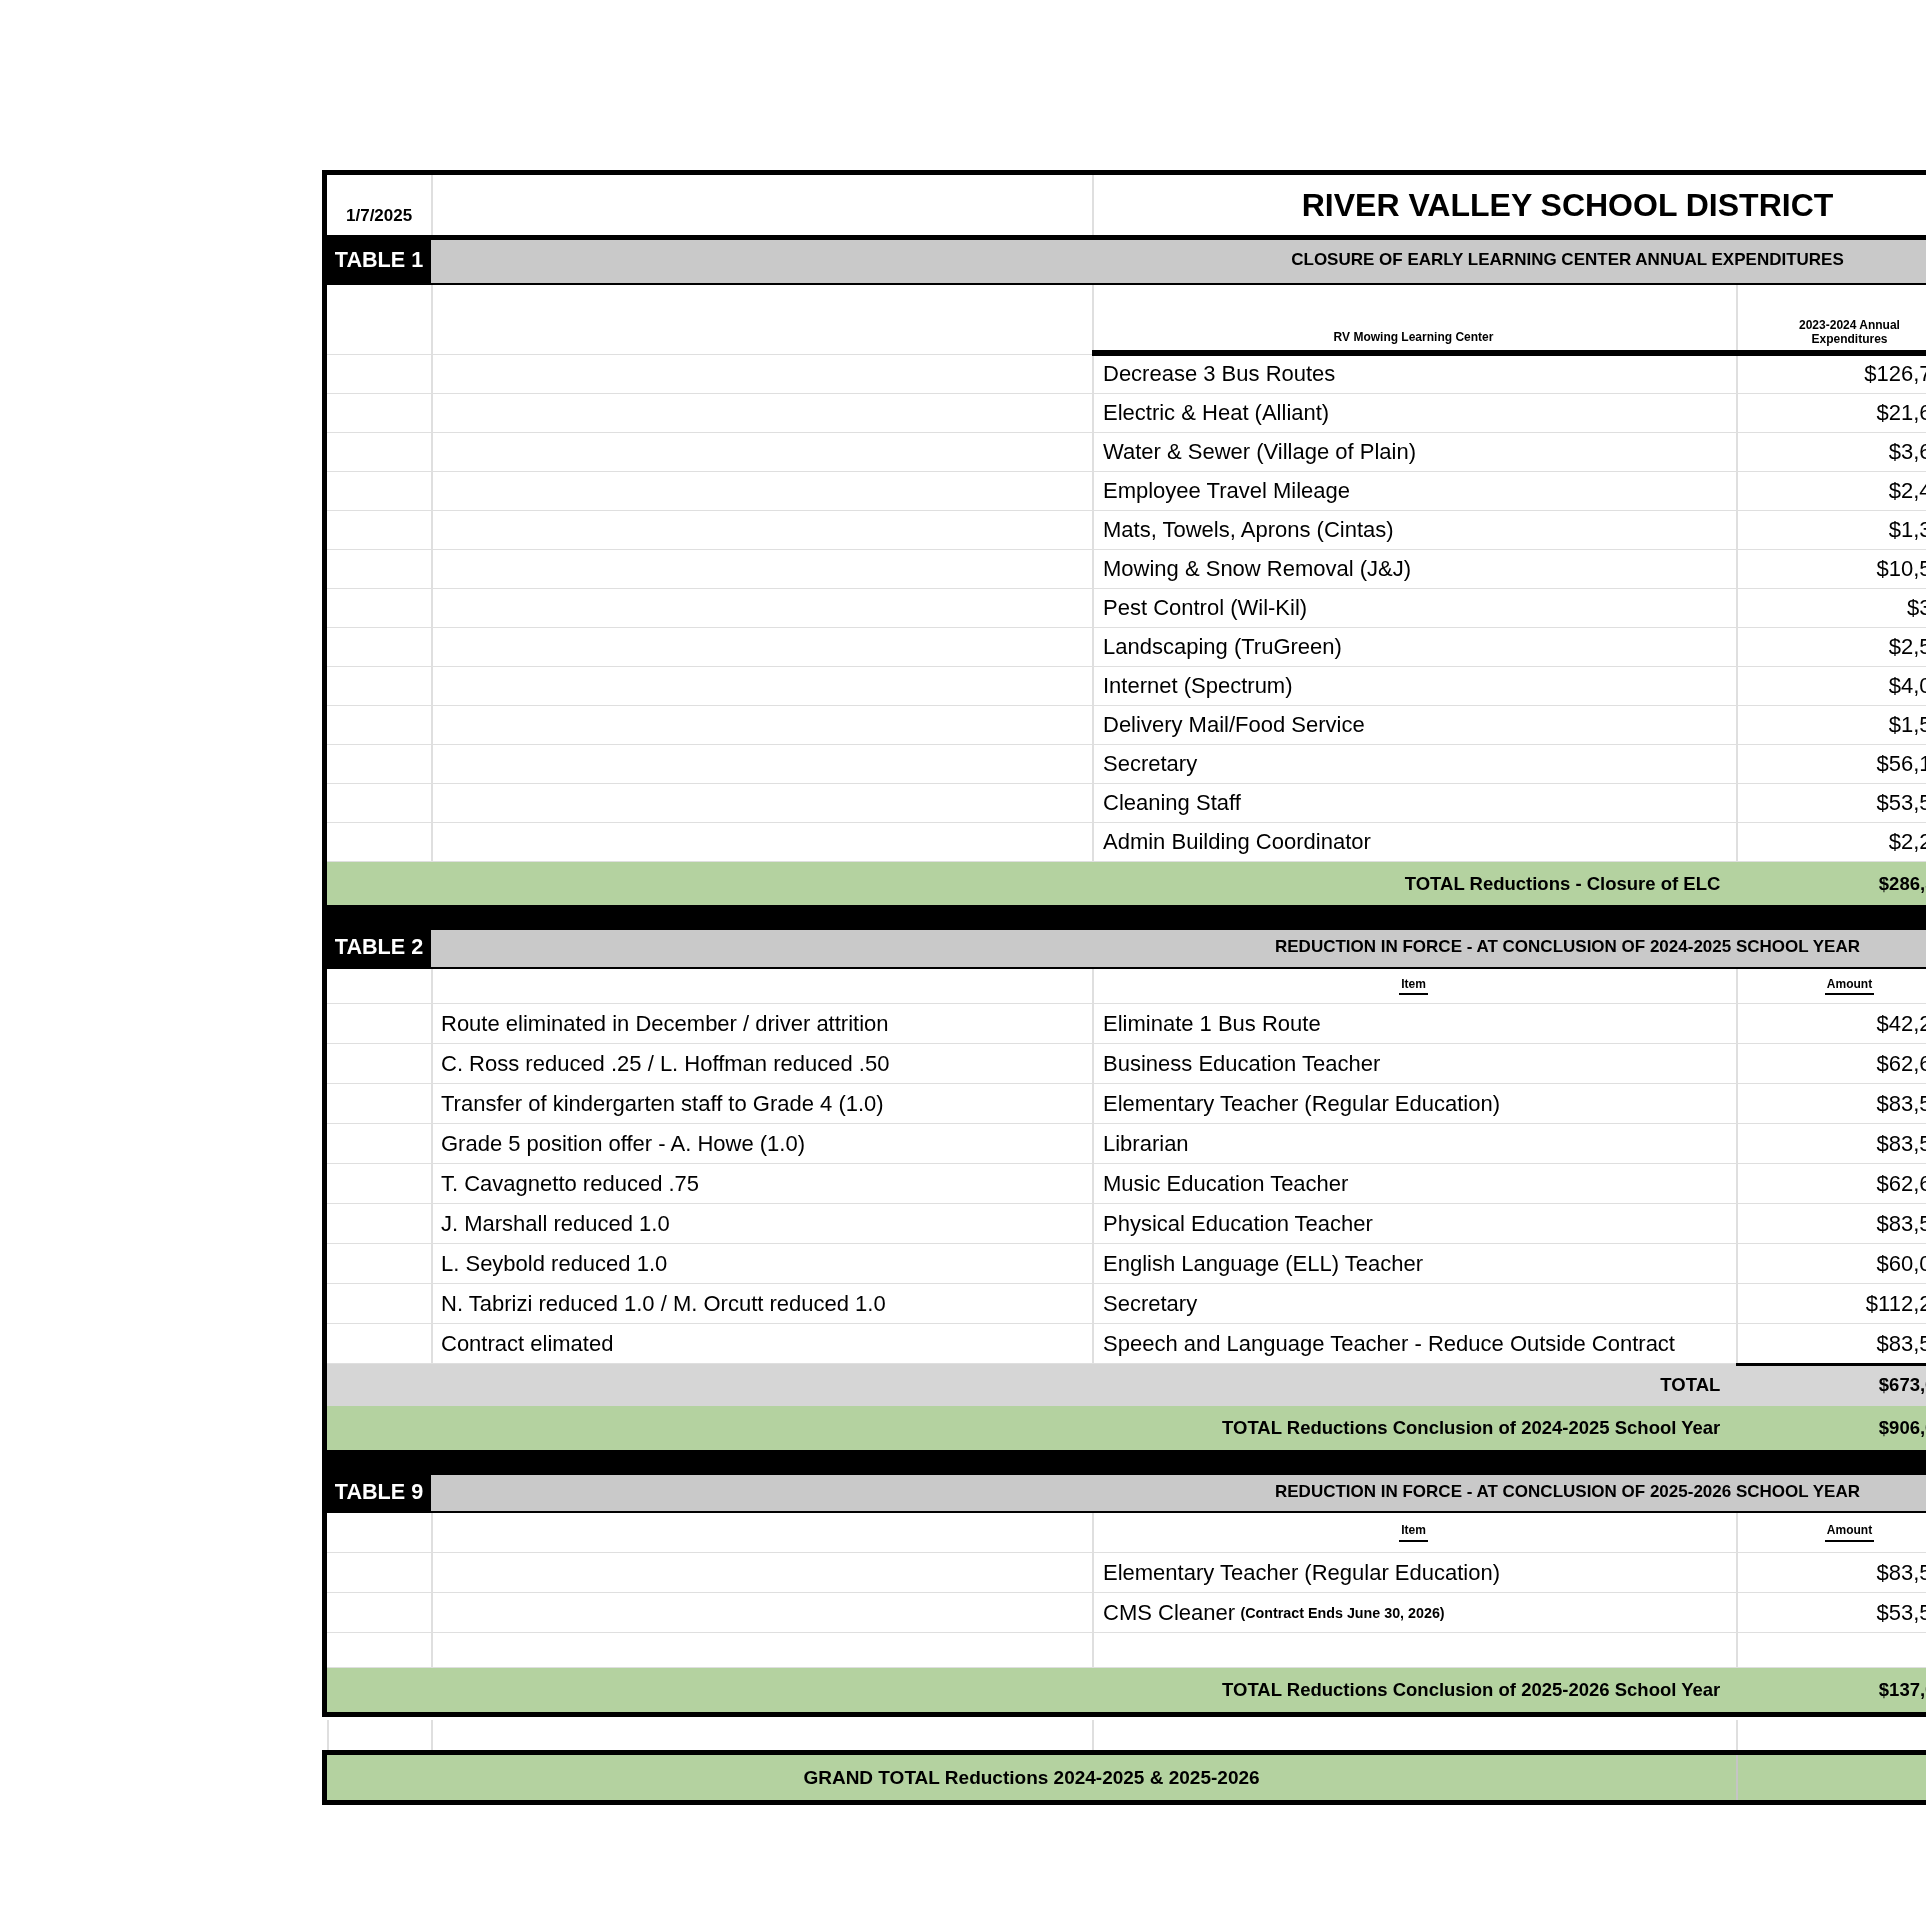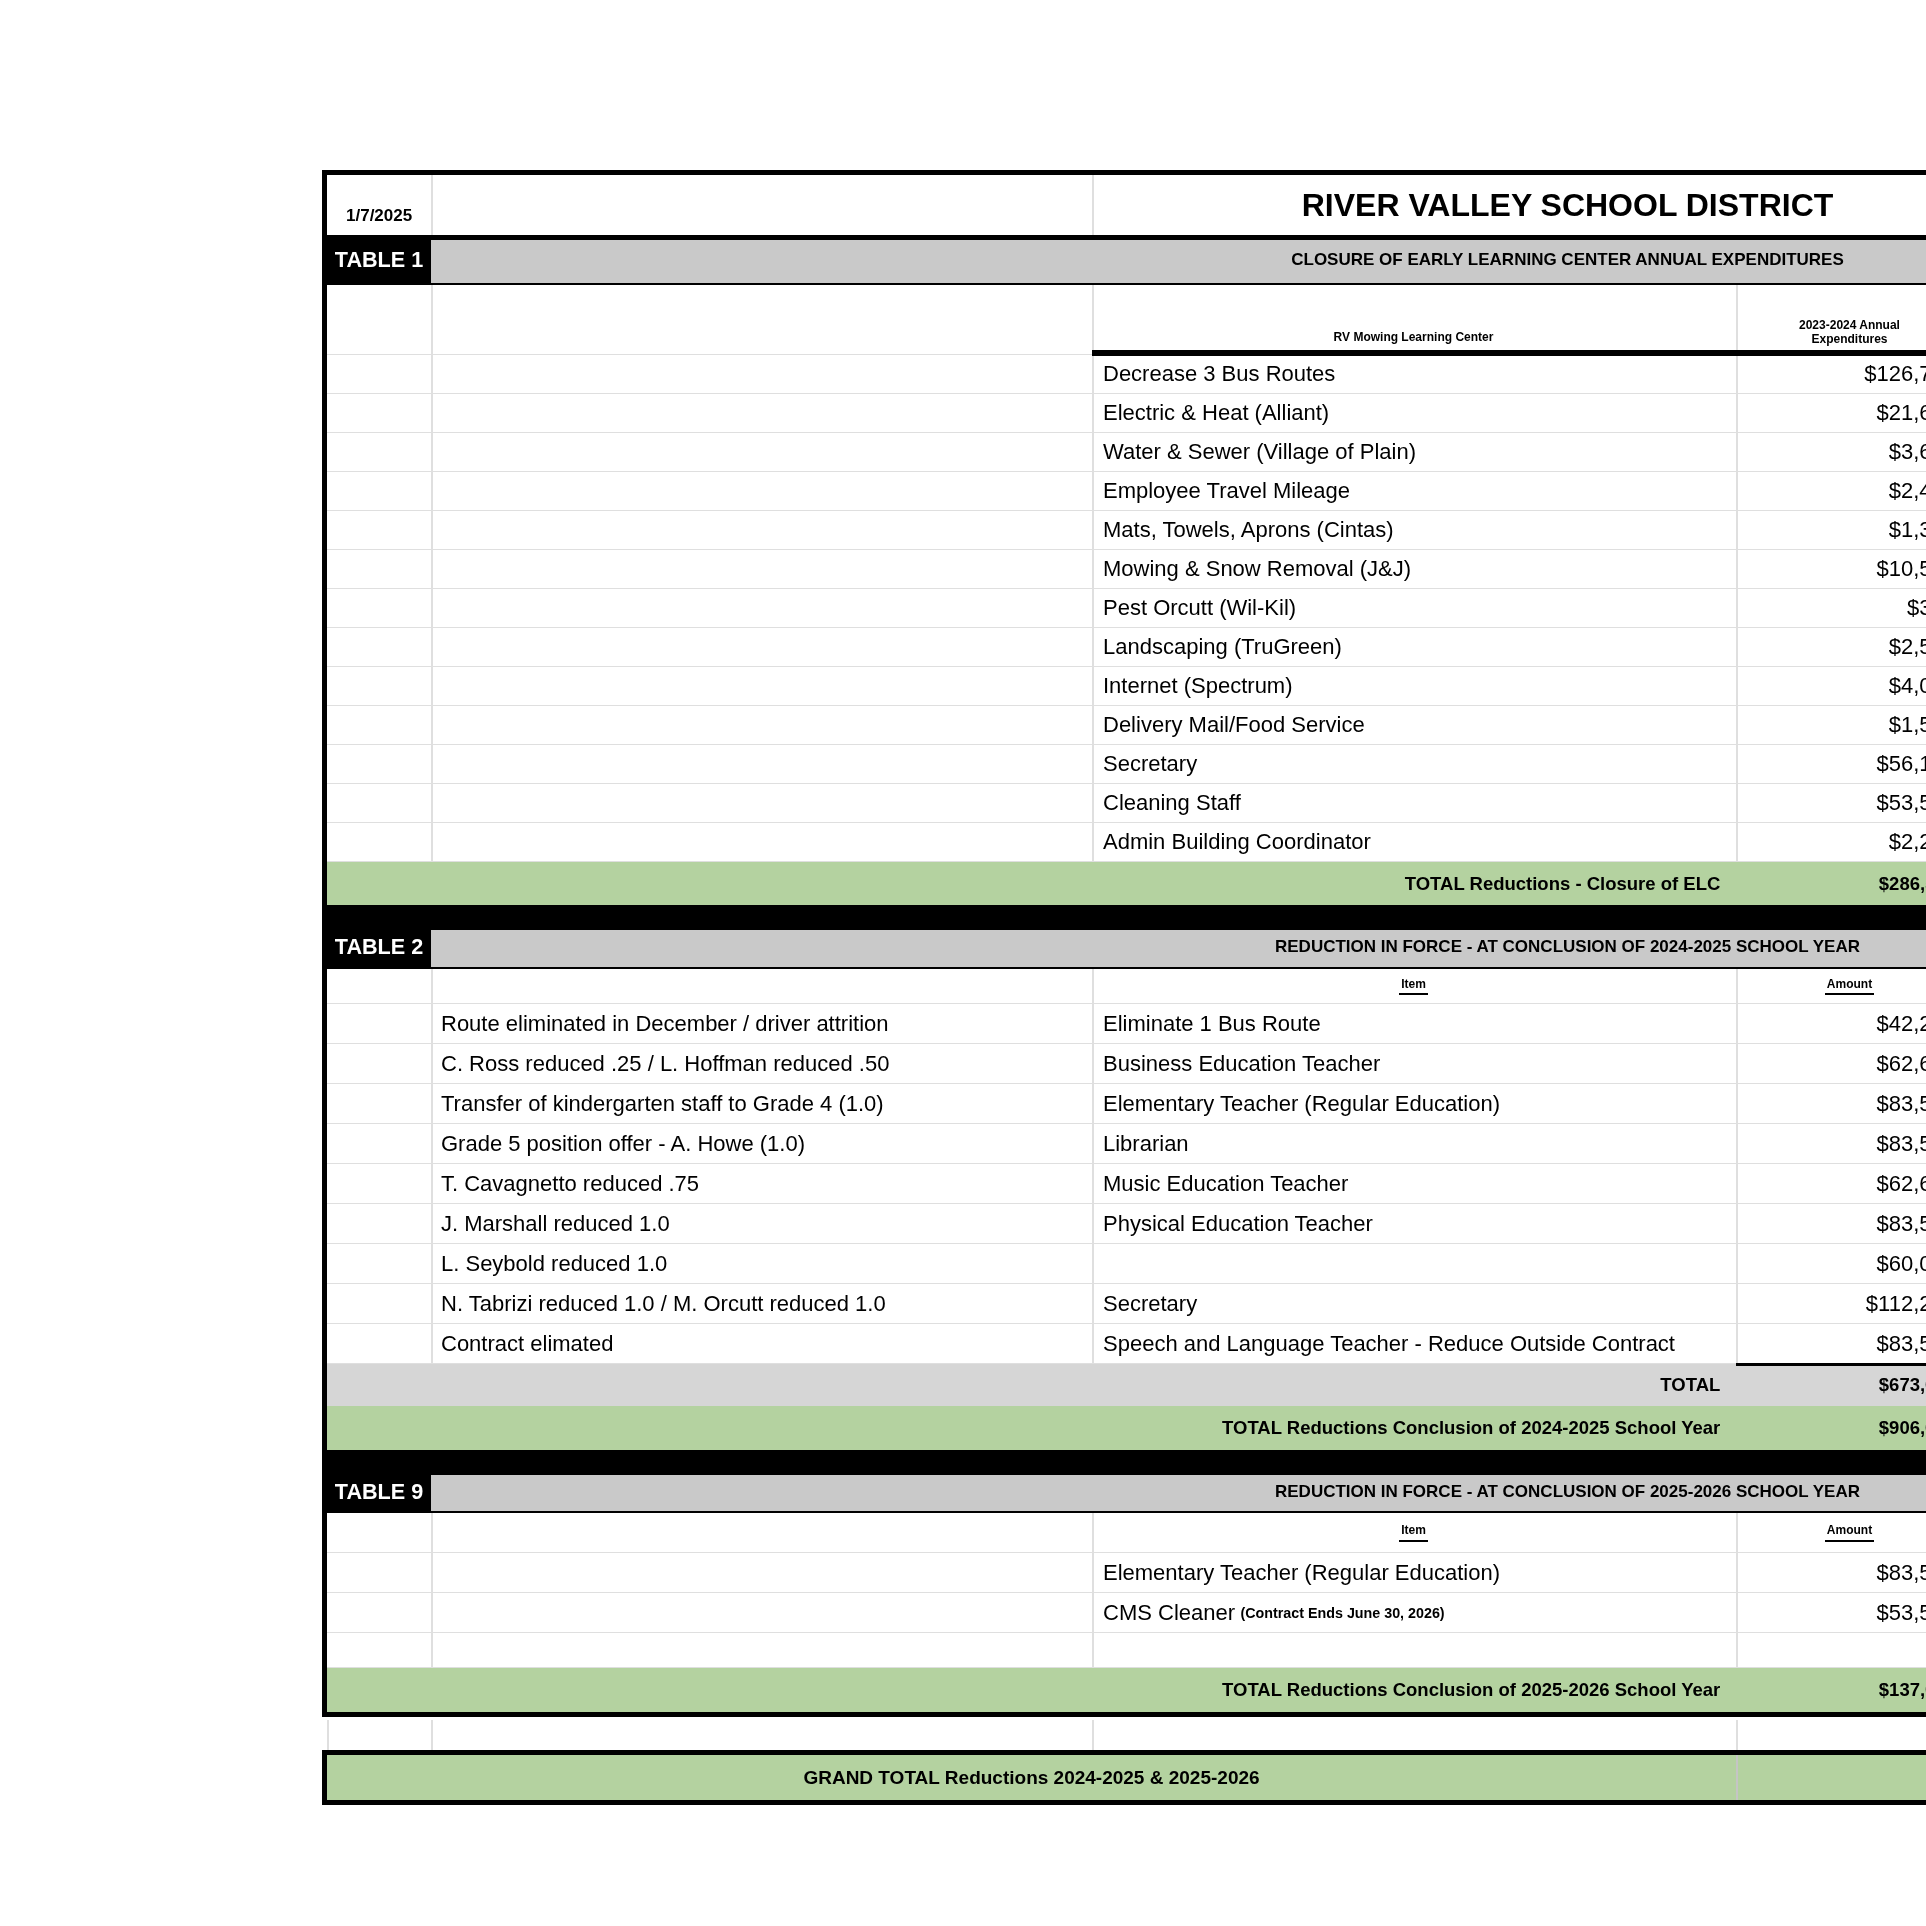--- a/index.html
+++ b/index.html
@@ -204,21 +204,21 @@
       <span class="t-data">$10,500</span>
     </div>
 
   </div>
         <div class="row r-data-t1 gline">
     <div class="vl" style="left:104px"></div>
     <div class="vl" style="left:765px"></div>
     <div class="vl" style="left:1409px"></div>
 
     <div class="cell cC full-h">
-      <span class="t-data">Pest Orcutt (Wil-Kil)</span>
+      <span class="t-data">Pest Control (Wil-Kil)</span>
     </div>
     <div class="cell cD full-h right">
       <span class="t-data">$360</span>
     </div>
 
   </div>
         <div class="row r-data-t1 gline">
     <div class="vl" style="left:104px"></div>
     <div class="vl" style="left:765px"></div>
     <div class="vl" style="left:1409px"></div>
@@ -431,20 +431,23 @@
     </div>
 
   </div>
         <div class="row r-data-t2 gline">
     <div class="vl" style="left:104px"></div>
     <div class="vl" style="left:765px"></div>
     <div class="vl" style="left:1409px"></div>
 
     <div class="cell cB full-h">
       <span class="t-data">L. Seybold reduced 1.0</span>
+    </div>
+    <div class="cell cC full-h">
+      <span class="t-data">English Language (ELL) Teacher</span>
     </div>
     <div class="cell cD full-h right">
       <span class="t-data">$60,000</span>
     </div>
 
   </div>
         <div class="row r-data-t2 gline">
     <div class="vl" style="left:104px"></div>
     <div class="vl" style="left:765px"></div>
     <div class="vl" style="left:1409px"></div>

